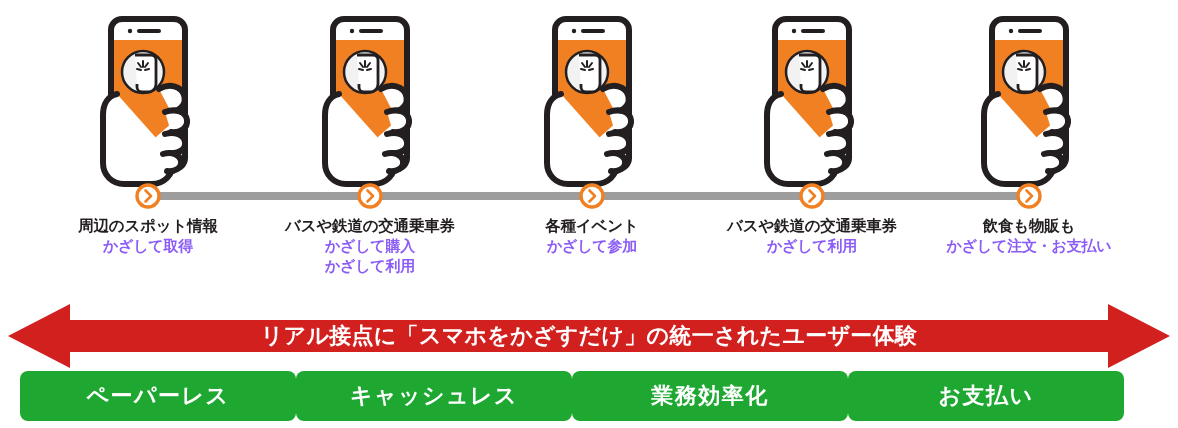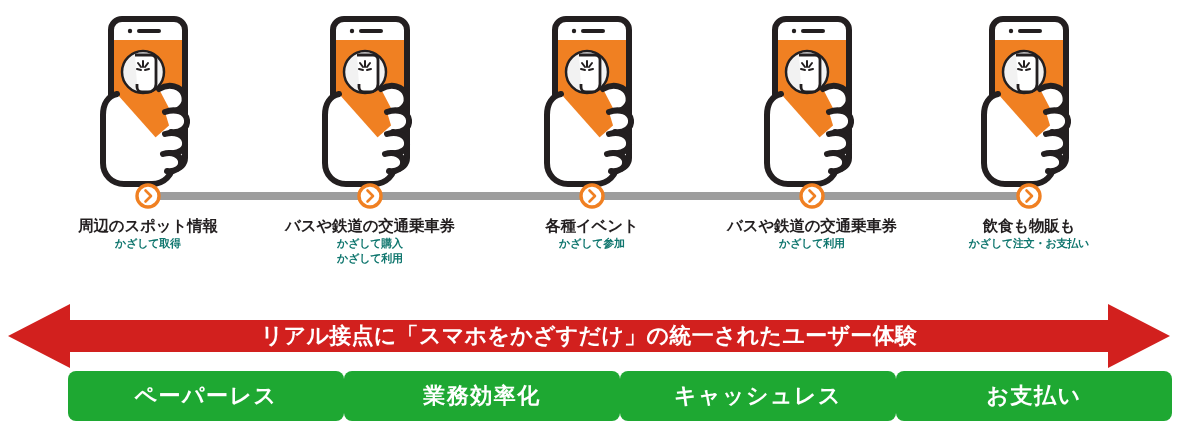--- a/index.html
+++ b/index.html
@@ -71,23 +71,23 @@
   .cap-main {
     display: block;
     font-size: 15.5px;
     font-weight: bold;
     color: #231f20;
     letter-spacing: -0.2px;
     white-space: nowrap;
   }
   .cap-sub {
     display: block;
-    font-size: 11px;
+    font-size: 15px;
     font-weight: bold;
-    color: #0f766e;
+    color: #8b5cf6;
     letter-spacing: -0.2px;
     white-space: nowrap;
   }
 
   
   #timeline-track {
     position: absolute;
     top: 178px;
     height: 8px;
     background: #9d9d9d;
@@ -126,22 +126,22 @@
   }
 
   
   #benefit-row {
     position: absolute;
     left: 0;
     top: 371px;
     width: 1178px;
     height: 52px;
     display: flex;
-    justify-content: flex-end;
-    padding: 0 6px;
+    justify-content: flex-start;
+    padding: 0 20px;
     box-sizing: border-box;
   }
   .benefit-pill {
     width: 276px;
     height: 50px;
     background: #1ea832;
     border-radius: 8px;
     display: flex;
     align-items: center;
     justify-content: center;
@@ -409,16 +409,16 @@
 
 <div id="red-arrow-banner">
   <svg width="1162" height="72" viewBox="0 0 1162 72">
     <polygon points="0,36 62,4 62,20 1100,20 1100,4 1162,36 1100,68 1100,52 62,52 62,68" fill="#D2201E"></polygon>
   </svg>
   <div id="red-arrow-label">リアル接点に「スマホをかざすだけ」の統一されたユーザー体験</div>
 </div>
 
 <div id="benefit-row">
   <div class="benefit-pill">ペーパーレス</div>
+  <div class="benefit-pill">キャッシュレス</div>
   <div class="benefit-pill">業務効率化</div>
-  <div class="benefit-pill">キャッシュレス</div>
   <div class="benefit-pill">お支払い</div>
 </div>
 
 </body></html>

